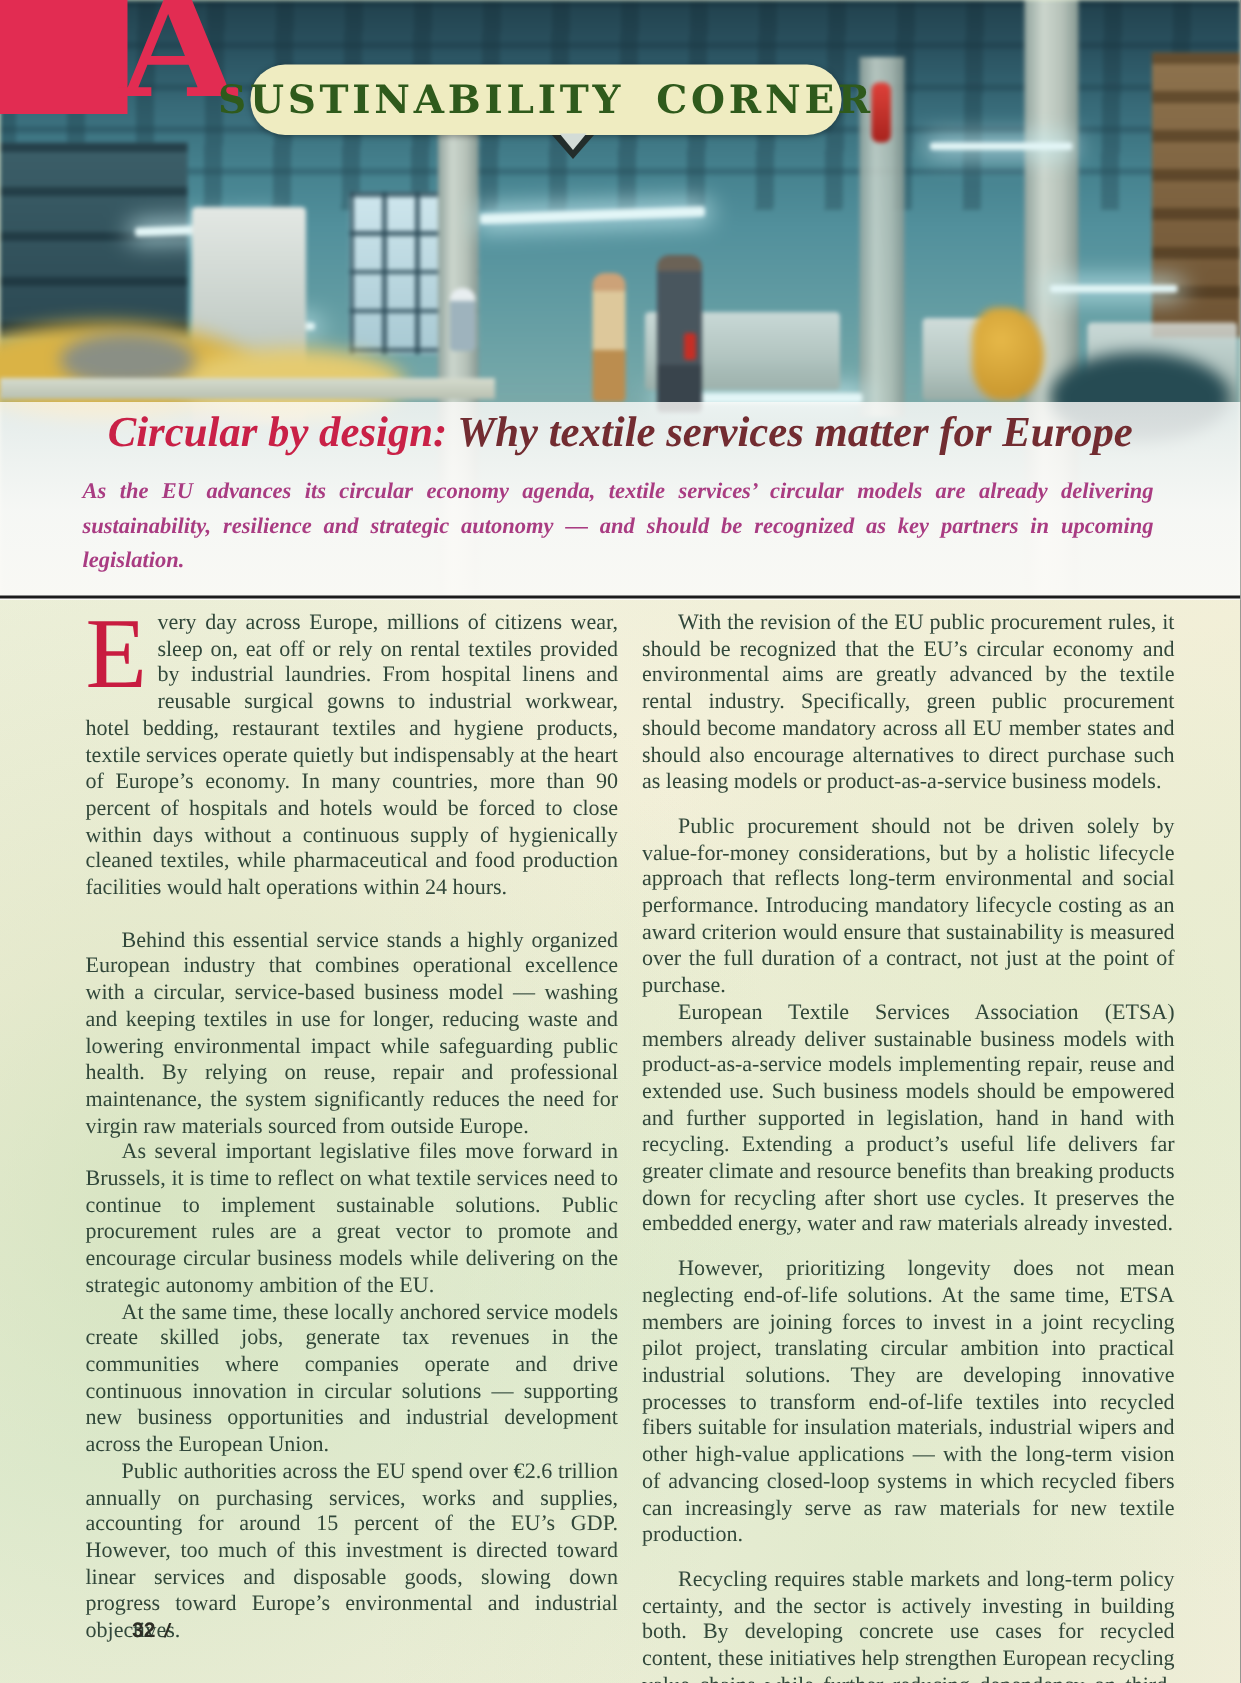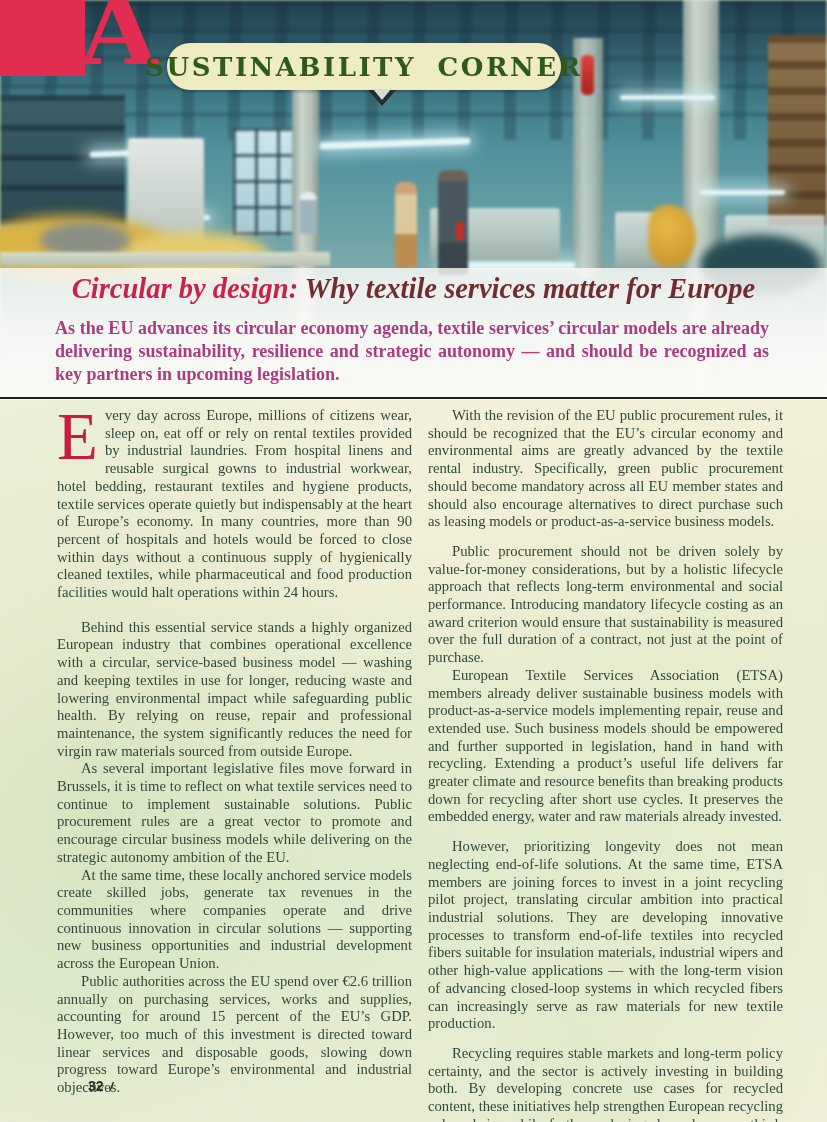--- a/index.html
+++ b/index.html
@@ -53,21 +53,21 @@
     border-left:14px solid transparent;border-right:14px solid transparent;border-top:16px solid #232d2b;}
   .banner-pointer-inner{position:absolute;left:373px;top:89px;width:0;height:0;
     border-left:9px solid transparent;border-right:9px solid transparent;border-top:11px solid #d3dcd7;}
 
   
   .headline{position:absolute;left:40px;top:272px;width:747px;text-align:center;
     font-family:"Liberation Serif",serif;font-style:italic;font-weight:700;font-size:28.5px;line-height:34px;white-space:nowrap;}
   .t-lead{color:#c92147;}
   .t-rest{color:#722c31;margin-top:40px;}
   .standfirst{position:absolute;left:55px;top:317px;width:714px;text-align:justify;
-    font-family:"Liberation Serif",serif;font-weight:700;font-size:18px;line-height:22.8px;color:#a93c82;}
+    font-family:"Liberation Serif",serif;font-style:italic;font-weight:700;font-size:15px;line-height:22.8px;color:#a93c82;}
   .rule{position:absolute;left:0;top:397px;width:827px;height:2px;background:#1c1c1c;}
 
   
   .columns{position:absolute;left:57px;top:407px;width:727px;display:flex;gap:16px;}
   .col{width:355px;text-align:justify;font-family:"Liberation Serif",serif;font-size:14.7px;line-height:17.7px;color:#31473a;}
   .col p{margin:0;text-indent:24px;}
   .col p.p-first{text-indent:0;margin-bottom:17px;}
   .col p.gap-s{margin-top:12px;}
   .dropcap{float:left;font-family:"Liberation Serif",serif;font-weight:400;font-size:67px;line-height:52px;color:#c81c40;padding:3px 7px 0 0;}
 

